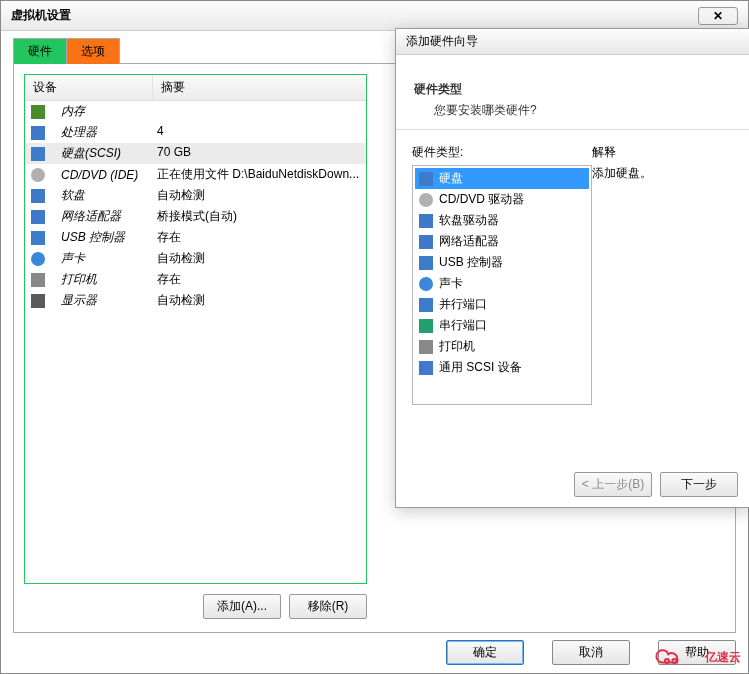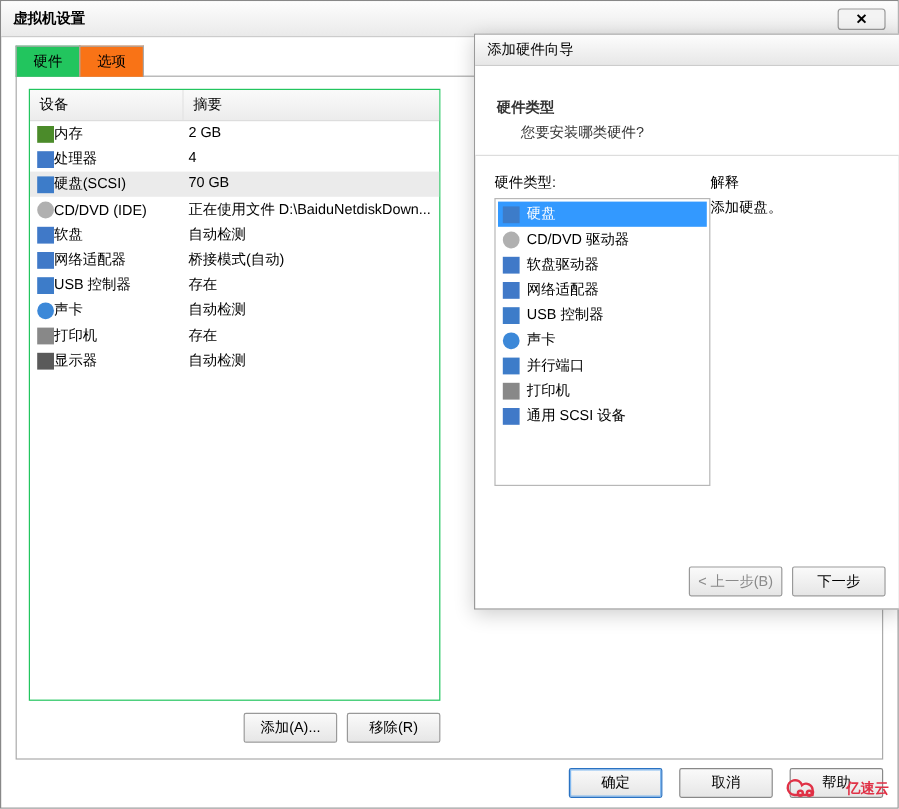--- a/index.html
+++ b/index.html
@@ -17,28 +17,28 @@
   .tab.inactive { background:#f97316; }
   .tab-body { border:1px solid #aaa; padding:10px; height: 570px; background:#fff; }
 
   .hw-table { width:343px; border:1px solid #22c55e; height:510px; background:#fff; }
   .hw-head { display:flex; background:linear-gradient(#fafafa,#ececec); border-bottom:1px solid #ddd; }
   .hw-head div { padding:4px 8px; }
   .col-device { width:128px; border-right:1px solid #e3e3e3;}
   .col-summary { flex:1; }
   .hw-row { display:flex; padding:2px 0; }
   .hw-row.selected { background:#ebebeb; }
-  .hw-row .dev { width:128px; padding-left:6px; display:flex; align-items:center; gap:0; }
+  .hw-row .dev { width:128px; padding-left:6px; display:flex; align-items:center; gap:16px;font-style:italic; }
   .hw-row .sum { flex:1; padding-left:4px; white-space:nowrap; overflow:hidden; text-overflow:ellipsis; }
   .ico { width:14px; height:14px; display:inline-block; flex-shrink:0; }
 
   .actions { display:flex; gap:8px; margin-top:10px; justify-content:flex-end; width:343px; padding-right:0; }
   .btn { padding: 3px 0; width:78px; text-align:center; border:1px solid #999; background:linear-gradient(#fafafa,#e6e6e6); border-radius:2px; }
 
-  .footer { position:absolute; bottom:8px; right:12px; display:flex; gap:14px; }
+  .footer { position:absolute; bottom:8px; right:12px; display:flex; gap:28px; }
   .fbtn { width:78px; padding:3px 0; text-align:center; border:1px solid #888; background:linear-gradient(#fafafa,#e6e6e6); border-radius:2px; }
   .fbtn.primary { border:1px solid #2a72c2; box-shadow:0 0 0 1px #7fb7ef inset; }
 
   
   .wizard { position:absolute; left:395px; top:28px; width:356px; height:480px; border:1px solid #9a9a9a; background:#fff; box-shadow:0 4px 16px rgba(0,0,0,.2); }
   .wizard .wtitle { height:26px; display:flex; align-items:center; padding:0 10px; background:linear-gradient(#fdfdfd,#e7e7e7); border-bottom:1px solid #ccc; }
   .wizard .whead { padding:26px 18px 10px; border-bottom:1px solid #ddd; background:#fff; }
   .wizard .whead .t1 { font-weight:bold; color:#333; margin-bottom:4px; }
   .wizard .whead .t2 { color:#333; padding-left:20px; }
   .wizard .wbody { padding:14px 16px; display:flex; }
@@ -83,21 +83,20 @@
         <div class="hw-head">
           <div class="col-device">设备</div>
           <div class="col-summary">摘要</div>
         </div>
         <div id="hw-rows">
             <div class="hw-row">
               <div class="dev">
                 <span class="ico ic-mem"></span>
                 <span>内存</span>
               </div>
-              <div class="sum">2 GB</div>
             </div>
             <div class="hw-row">
               <div class="dev">
                 <span class="ico ic-cpu"></span>
                 <span>处理器</span>
               </div>
               <div class="sum">4</div>
             </div>
             <div class="hw-row selected">
               <div class="dev">
@@ -203,20 +202,24 @@
             <span class="ico ic-usb"></span>
             <span>USB 控制器</span>
           </div>
           <div class="witem">
             <span class="ico ic-snd"></span>
             <span>声卡</span>
           </div>
           <div class="witem">
             <span class="ico ic-para"></span>
             <span>并行端口</span>
+          </div>
+          <div class="witem">
+            <span class="ico ic-ser"></span>
+            <span>串行端口</span>
           </div>
           <div class="witem">
             <span class="ico ic-prn"></span>
             <span>打印机</span>
           </div>
           <div class="witem">
             <span class="ico ic-scsi"></span>
             <span>通用 SCSI 设备</span>
           </div>
         </div>

